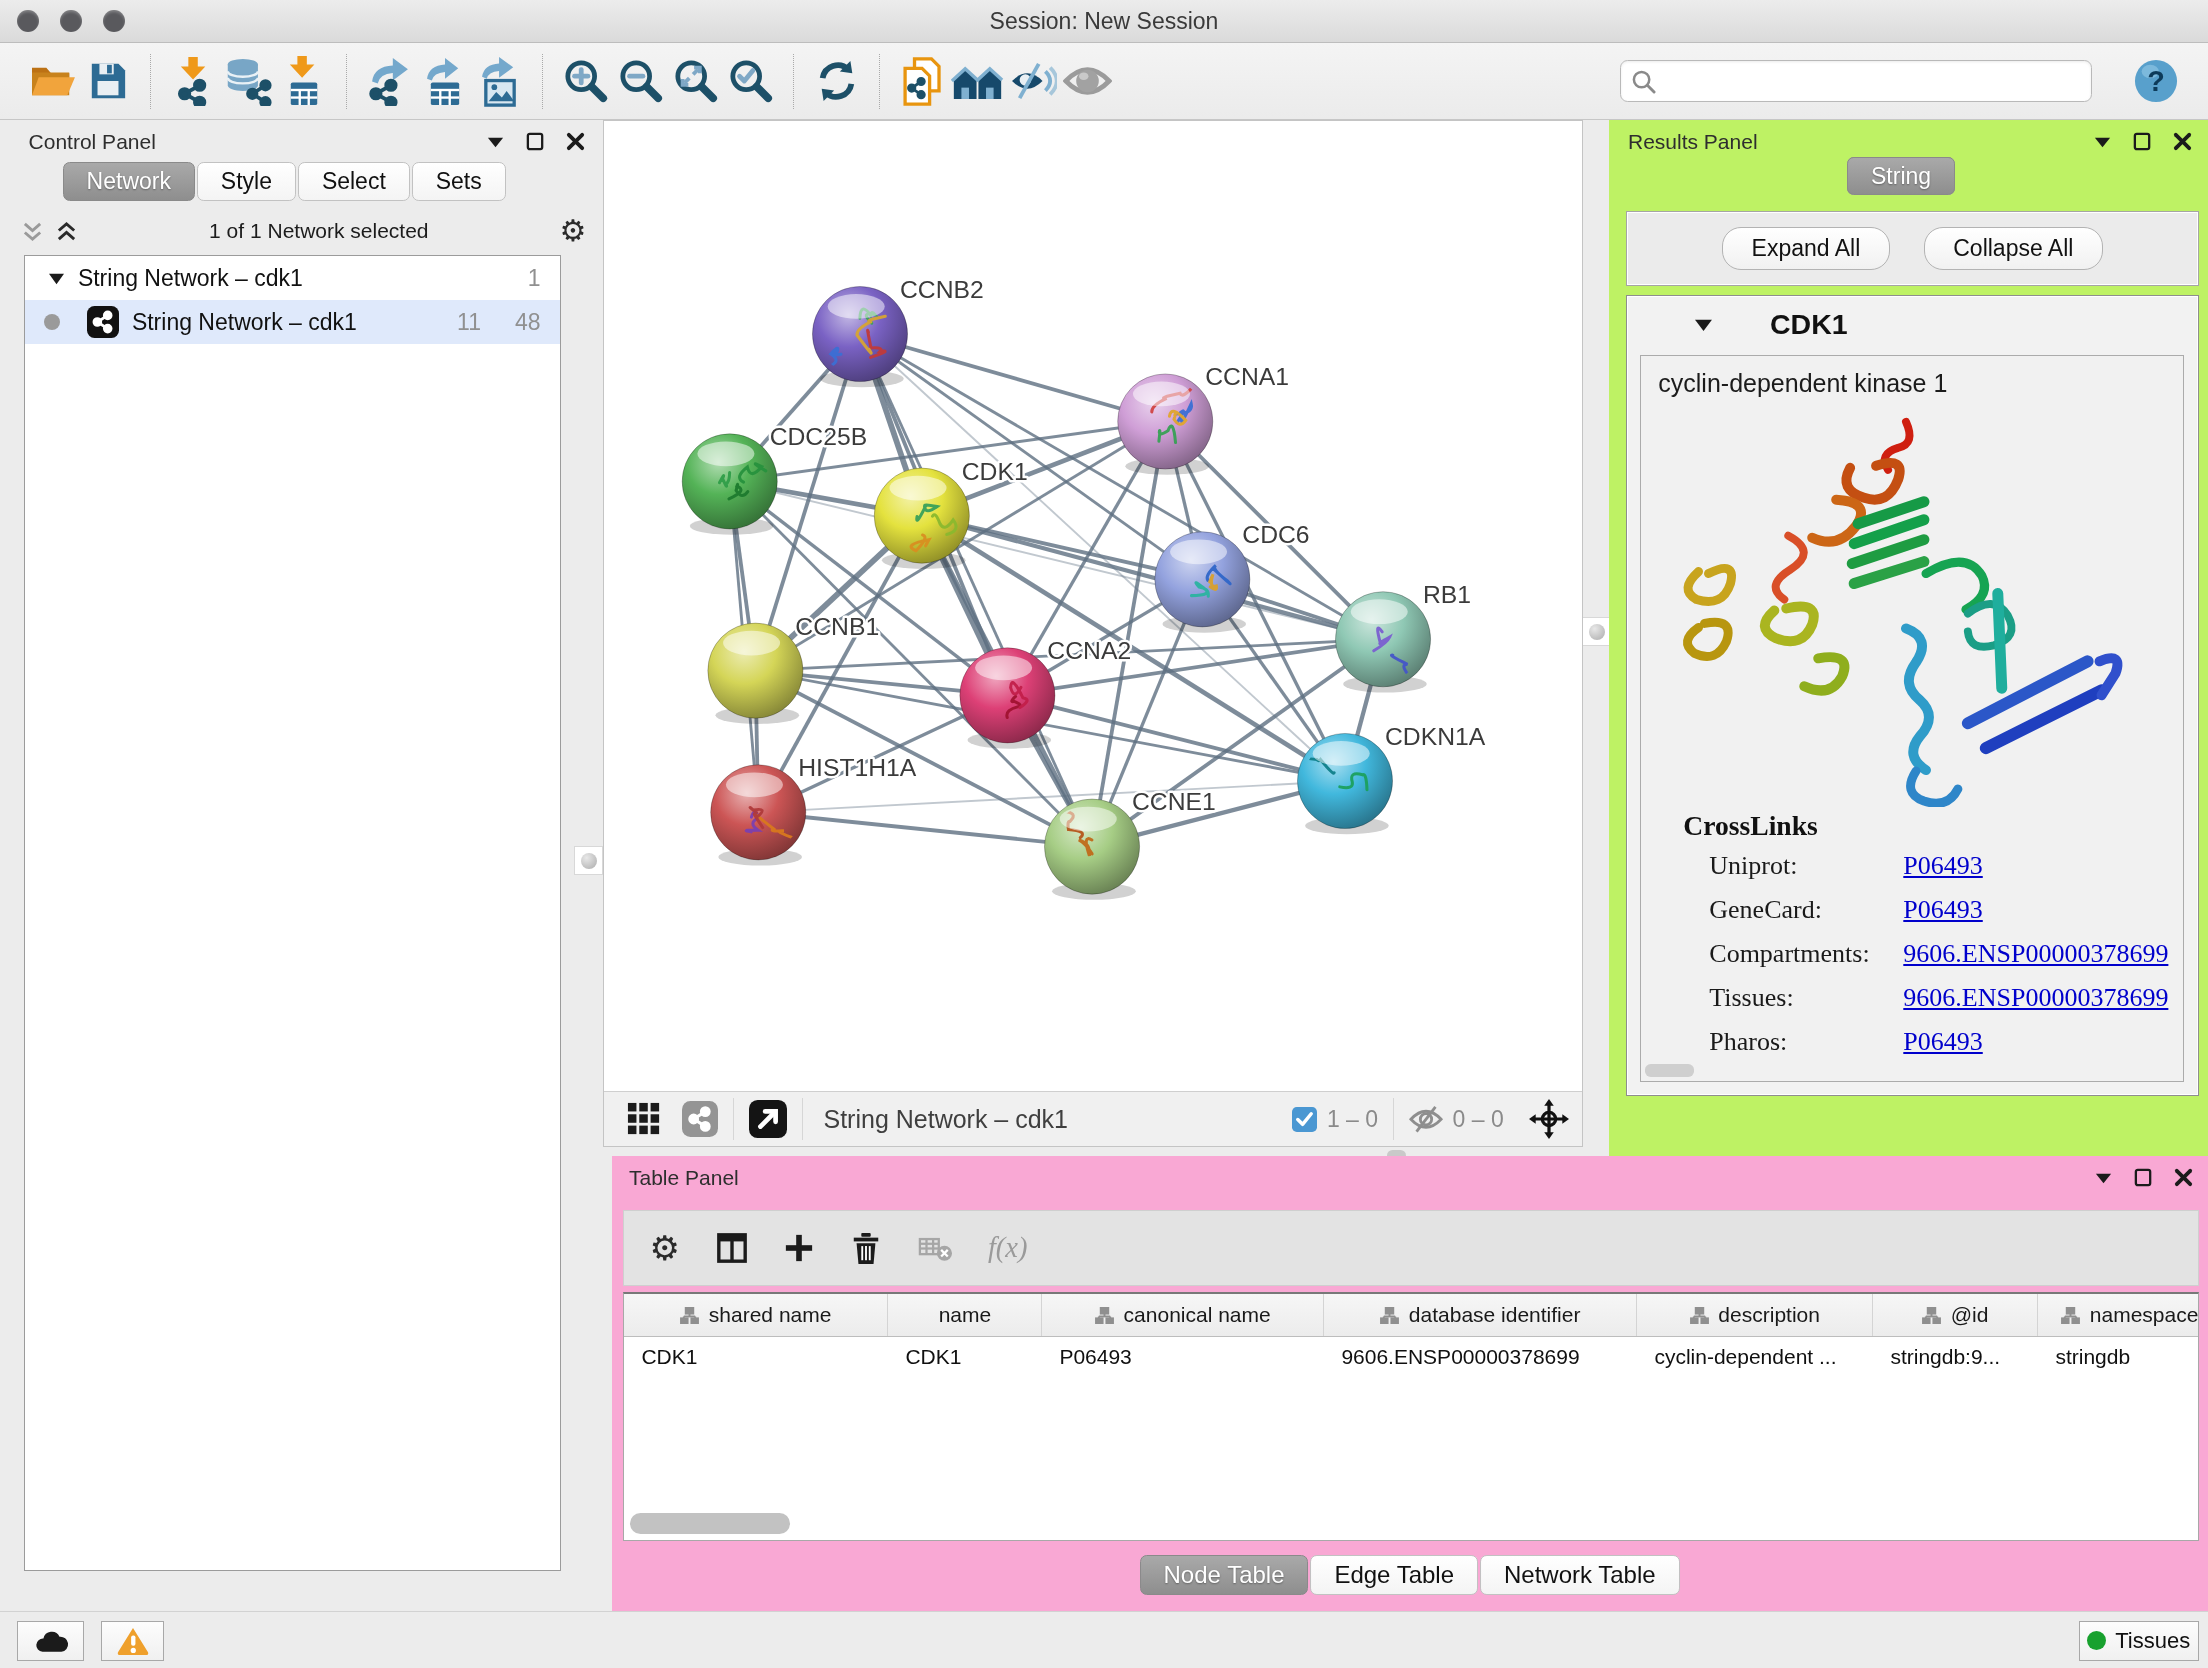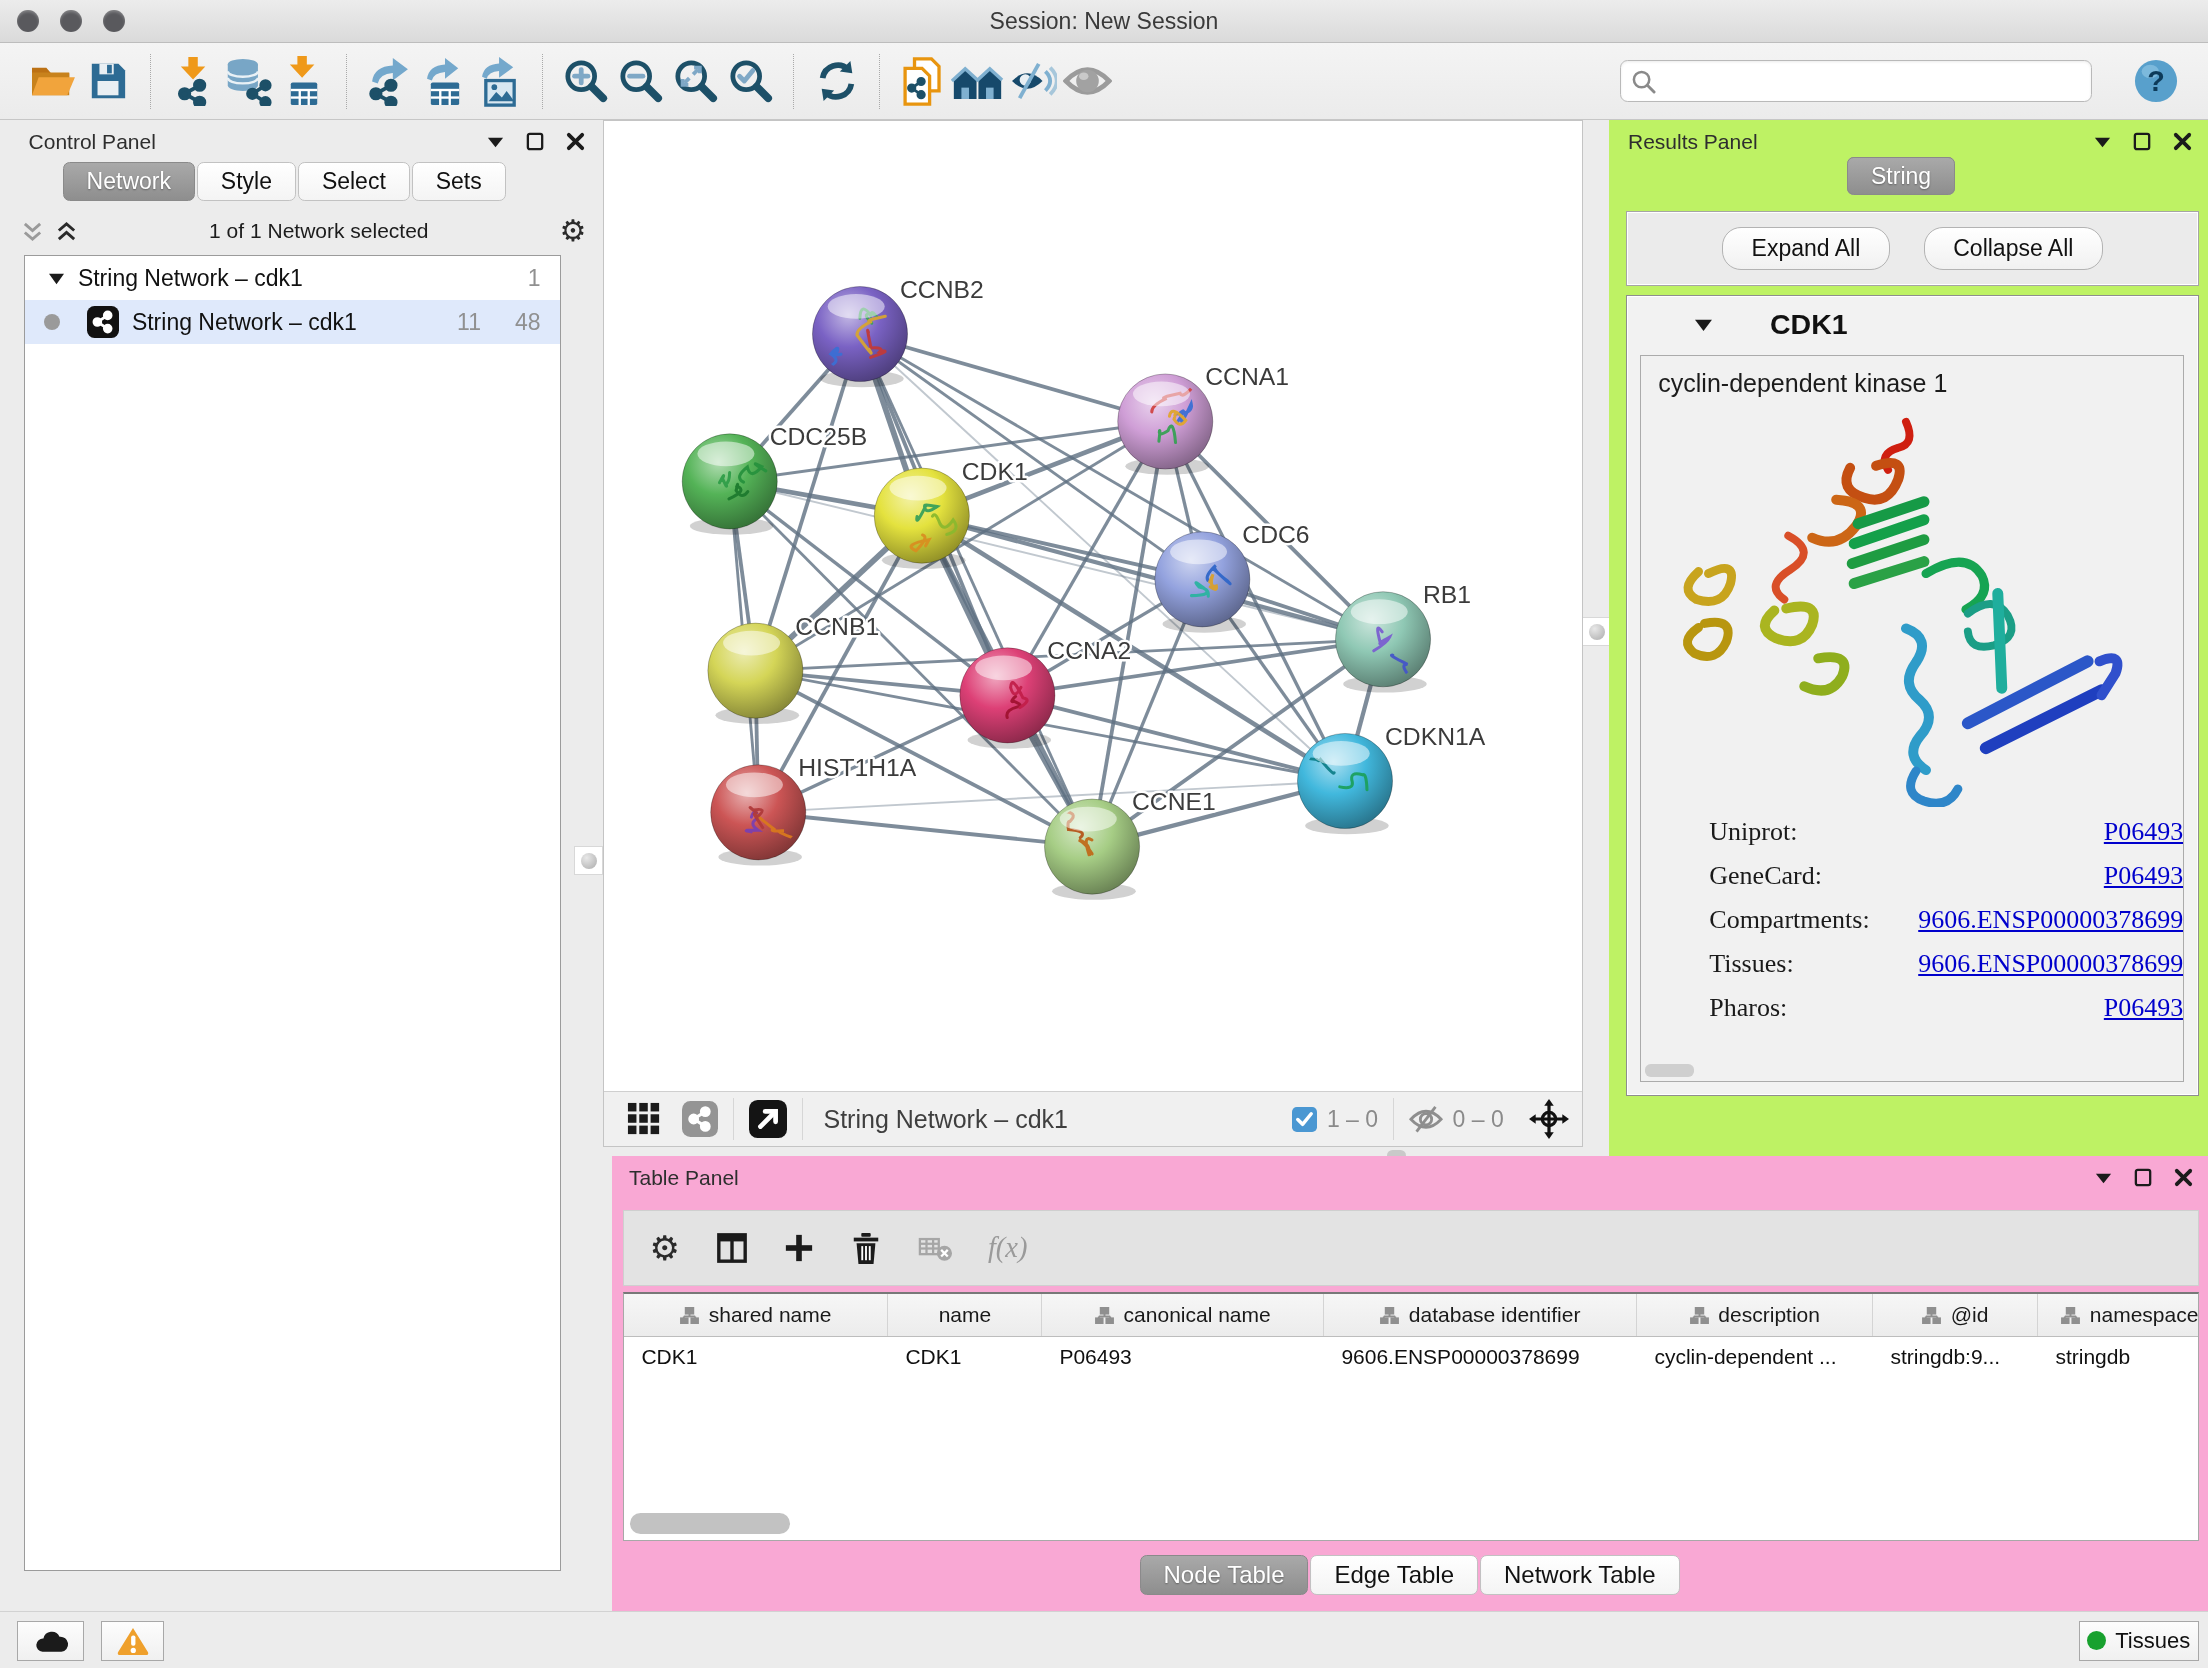--- a/index.html
+++ b/index.html
@@ -60,21 +60,21 @@
     box-shadow:inset 0 0 0 1px #fff;display:flex;align-items:center;justify-content:center;gap:34px;box-sizing:border-box;}
   .btn{font-size:23px;color:#111;background:linear-gradient(#ffffff,#f1f1f1);border:1.4px solid #b3b3b3;border-radius:19px;
     padding:6.7px 28.5px;}
   .rbox2{position:absolute;left:17px;top:175px;width:573px;height:801px;background:#f2f2f2;border:1.4px solid #8e8e8e;
     box-shadow:inset 0 0 0 1px #fff;box-sizing:border-box;}
   .cdk1row{height:57px;display:flex;align-items:center;}
   .cdk1row .name{font-size:28.5px;font-weight:bold;color:#111;margin-left:57px;}
   .innerbox{position:absolute;left:13.3px;top:59px;width:544px;height:727px;background:#f1f1f1;border:1px solid #ababab;box-sizing:border-box;overflow:hidden;}
   .descline{font-size:25px;color:#1c1c1c;margin:13.3px 0 0 17px;}
   .xl-title{font-family:"Liberation Serif","DejaVu Serif",serif;font-weight:bold;font-size:27.6px;color:#111;margin:0 0 1.9px 42px;}
-  .xlrow{display:flex;height:44px;align-items:center;font-family:"Liberation Serif","DejaVu Serif",serif;font-size:26px;justify-content:space-between;}
+  .xlrow{display:flex;height:44px;align-items:center;font-family:"Liberation Serif","DejaVu Serif",serif;font-size:26px;}
   .xlrow .xlabel{margin-left:68px;color:#1a1a1a;width:171px;flex:0 0 auto;}
   .xlrow .xval{color:#0000cc;text-decoration:underline;margin-left:23px;white-space:nowrap;}
   .scrollnub{position:absolute;left:3.8px;bottom:3.8px;width:49px;height:13.3px;background:#cfcfcf;border-radius:5.7px;}
 
   
   #table-panel{position:absolute;left:612px;top:1156px;width:1597px;height:456px;background:#f9a8d4;}
   .tp-head{position:absolute;left:17px;top:9.5px;right:15px;display:flex;align-items:center;}
   .tp-toolbar{position:absolute;left:11.4px;top:54px;width:1576px;height:76px;background:#e3e3e3;border:1px solid #cfcfcf;
     display:flex;align-items:center;gap:36px;padding:0 25px;box-sizing:border-box;}
   .tablebox{position:absolute;left:11.4px;top:136px;width:1576px;height:249px;background:#fff;border:1px solid #a8a8a8;
@@ -745,20 +745,21 @@
             <path d="M258 166 q40 -24 56 2 q10 20 -16 34" stroke="#16a452" stroke-width="9"></path>
             <path d="M300 206 q26 -20 40 2 q12 22 -14 30 q-24 6 -26 -14" stroke="#1b9e86" stroke-width="8"></path>
             <path d="M330 186 l4 95" stroke="#1fae9d" stroke-width="11"></path>
             <path d="M238 221 q26 10 10 34 q-16 22 4 38 q18 16 0 36 q-16 20 6 34" stroke="#2f9cc9" stroke-width="10"></path>
             <path d="M300 316 l120 -62" stroke="#2b57c8" stroke-width="12"></path>
             <path d="M318 341 l116 -58" stroke="#1f3fbf" stroke-width="12"></path>
             <path d="M432 254 q24 -10 16 12 l-14 22" stroke="#3050cc" stroke-width="10"></path>
             <path d="M248 364 q-14 22 8 30 q24 8 34 -12" stroke="#2e86c9" stroke-width="9"></path>
           </g>
         </svg>
+        <div class="xl-title">CrossLinks</div>
         <div id="xlinks">
             <div class="xlrow">
               <span class="xlabel">Uniprot:</span>
               <span class="xval">P06493</span>
             </div>
             <div class="xlrow">
               <span class="xlabel">GeneCard:</span>
               <span class="xval">P06493</span>
             </div>
             <div class="xlrow">

